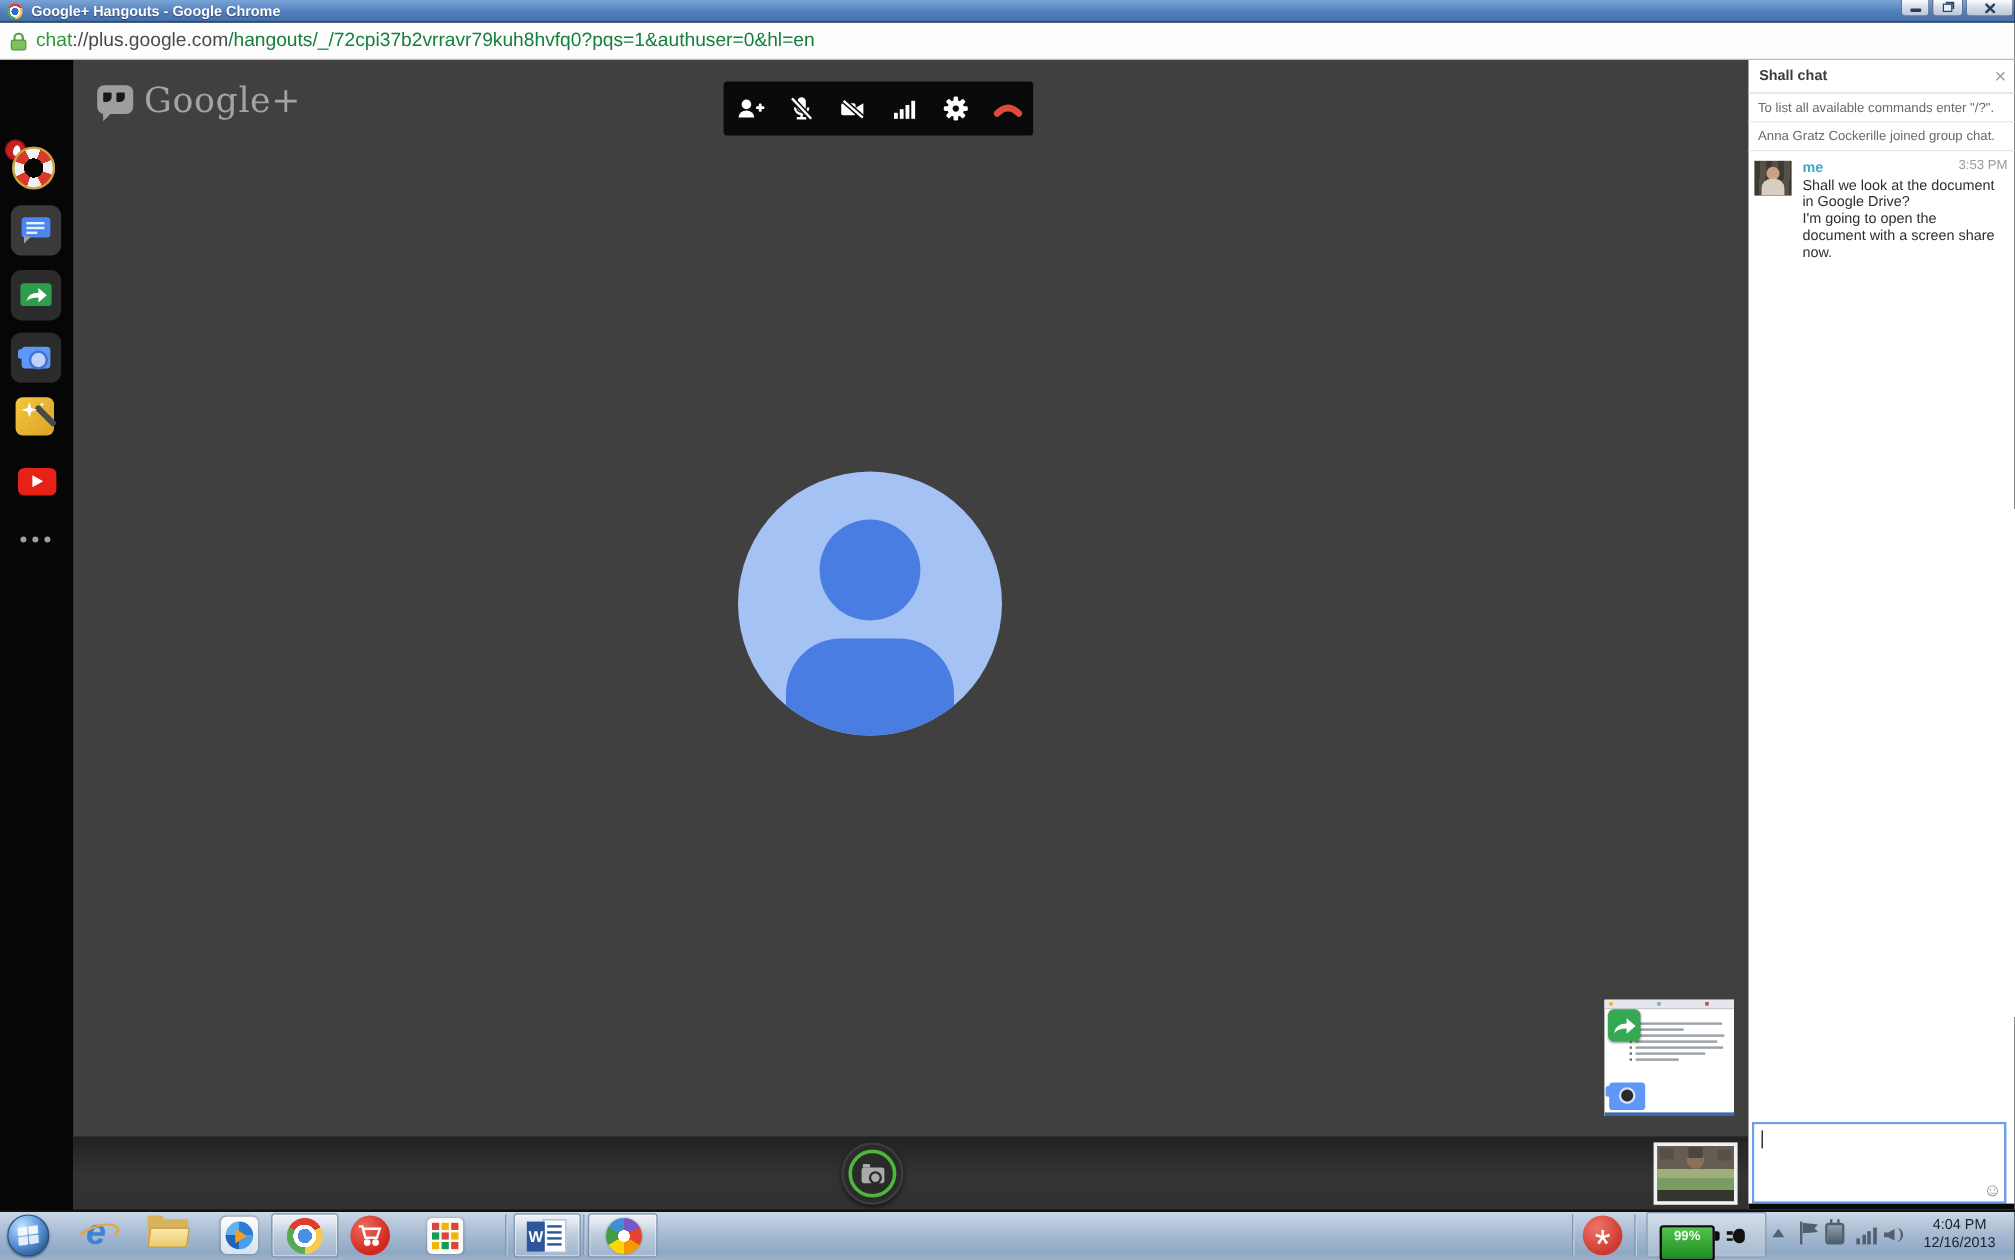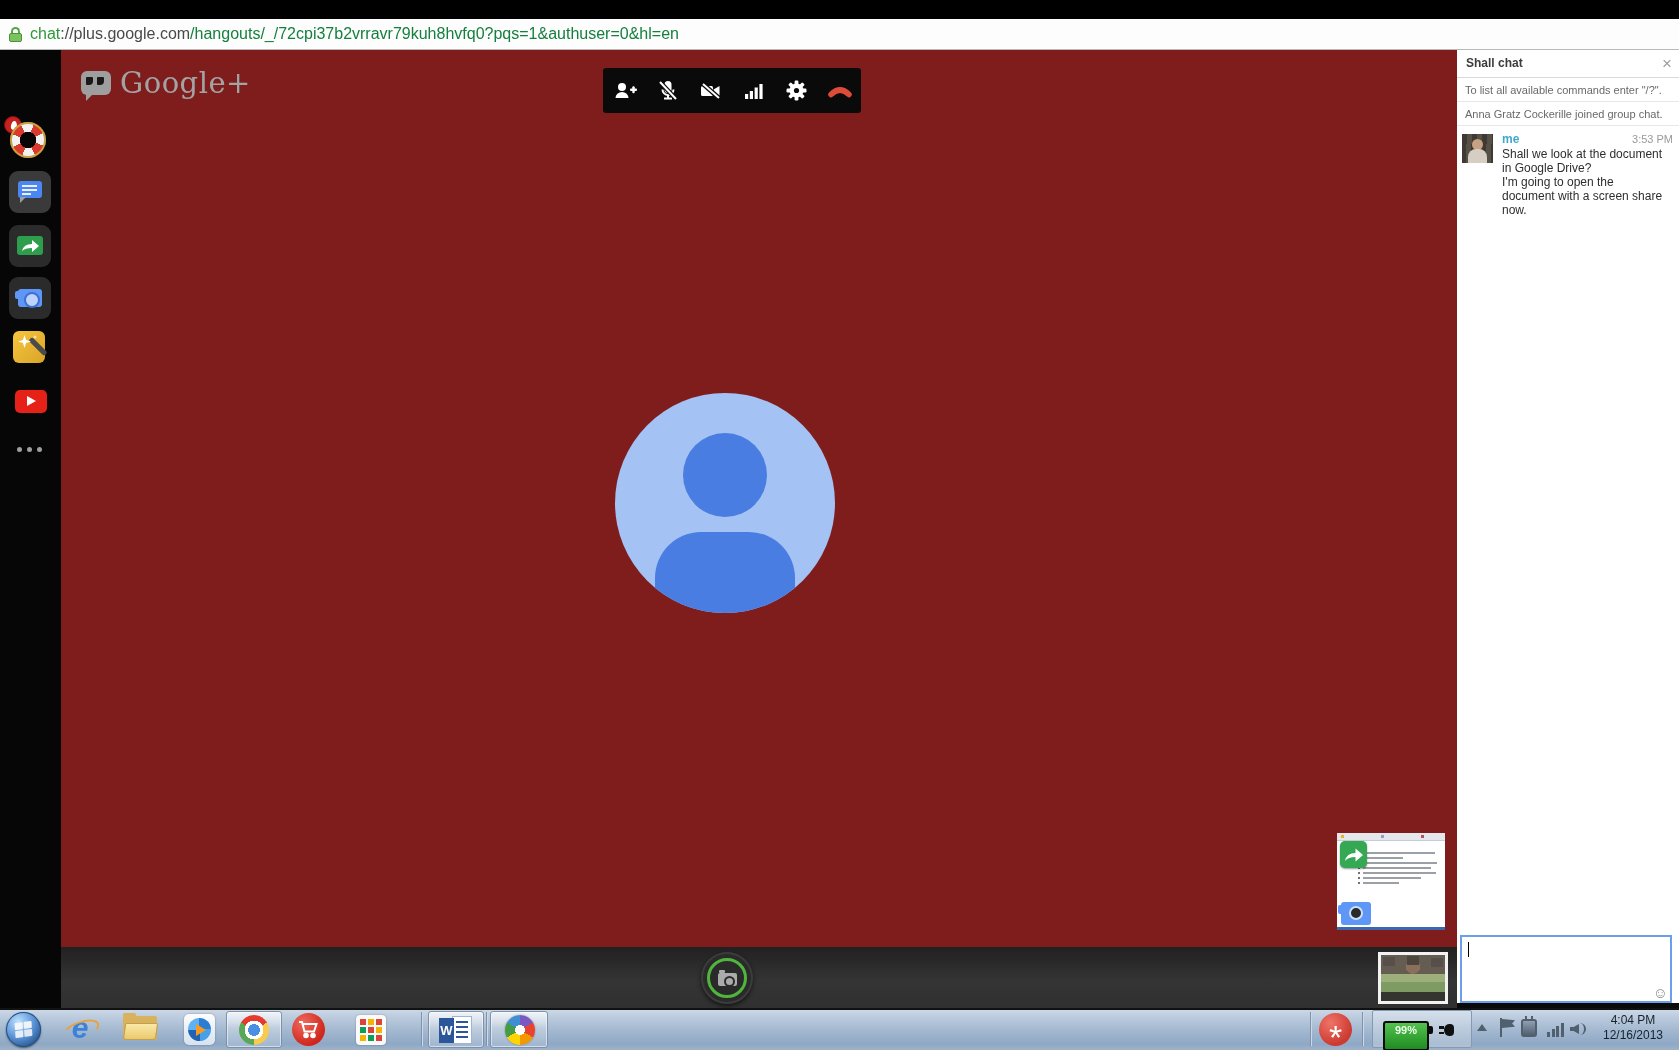--- a/index.html
+++ b/index.html
@@ -77,21 +77,21 @@
   .ytsicon{position:absolute;left:15px;top:340px;width:32px;height:23px;background:#e62117;border-radius:5px;}
   .ytsicon:after{content:"";position:absolute;left:12px;top:6px;border-style:solid;
     border-width:5.5px 0 5.5px 9px;border-color:transparent transparent transparent #fff;}
   .moredots{position:absolute;left:17px;top:397px;width:28px;height:6px;}
   .moredots i{position:absolute;top:0;width:5px;height:5px;border-radius:50%;background:#9e9e9e;}
   .moredots i:nth-child(1){left:0;} .moredots i:nth-child(2){left:10px;} .moredots i:nth-child(3){left:20px;}
   .helpbtn{position:absolute;left:21px;top:963px;width:23px;height:23px;border-radius:50%;
     background:#9b9b9b;color:#262626;font-size:14px;font-weight:bold;text-align:center;line-height:23px;}
 
   
-  .stage{position:absolute;left:61px;top:50px;width:1396px;height:958px;background:#7f1d1d;}
+  .stage{position:absolute;left:61px;top:50px;width:1396px;height:958px;background:#404040;}
   .bottombar{position:absolute;left:0;top:897px;width:1396px;height:61px;
     background:linear-gradient(#212121,#343434 55%,#303030);}
   .gplogo{position:absolute;left:20px;top:16px;display:flex;align-items:center;}
   .gplogo .qicon{position:relative;width:30px;height:24px;background:#9e9e9e;border-radius:6px;margin-right:9px;}
   .gplogo .qicon:after{content:"";position:absolute;left:5px;bottom:-6px;border:4px solid transparent;
     border-top-color:#9e9e9e;border-left-color:#9e9e9e;}
   .gplogo .qicon i{position:absolute;top:6px;width:7px;height:8px;background:#191919;border-radius:1px 1px 4px 1px;}
   .gplogo .qicon i:nth-child(1){left:5px;} .gplogo .qicon i:nth-child(2){left:16px;}
   .gplogo .gtext{font-family:"DejaVu Serif",serif;font-size:29px;color:#a3a3a3;letter-spacing:.5px;}
 
@@ -153,21 +153,21 @@
     font-weight:bold;color:#3c3c3c;}
   .chatpanel .phead .pclose{position:absolute;right:7px;top:0;line-height:27px;font-size:17px;color:#9e9e9e;}
   .notice{padding:6px 4px 5px 8px;font-size:11px;color:#696969;border-bottom:1px solid #e7e7e7;
     white-space:nowrap;overflow:hidden;}
   .msg{position:relative;padding:6px 6px 6px 45px;}
   .msgavatar{position:absolute;left:5px;top:8px;width:31px;height:29px;overflow:hidden;
     background:repeating-linear-gradient(93deg,#3e3933 0 5px,#575047 5px 10px);}
   .msgavatar:before{content:"";position:absolute;left:10px;top:5px;width:11px;height:11px;border-radius:50%;background:#c9a183;}
   .msgavatar:after{content:"";position:absolute;left:6px;top:15px;width:19px;height:14px;
     border-radius:8px 8px 0 0;background:#d6cec2;}
-  .msghead{display:flex;justify-content:space-between;align-items:center;}
+  .msghead{display:flex;justify-content:space-between;align-items:flex-start;}
   .msender{color:#3fa9c9;font-weight:bold;font-size:12px;}
   .mtime{color:#9a9a9a;font-size:11px;}
   .mtext{margin-top:1px;font-size:12px;color:#2e2e2e;line-height:14px;white-space:pre-line;}
   .chatinputwrap{position:absolute;left:3px;top:885px;width:212px;height:68px;border:2px solid #6d9eeb;
     background:#fff;}
   .chatinput{position:absolute;left:0;top:0;width:100%;height:100%;border:none;outline:none;resize:none;
     font-family:"Liberation Sans",sans-serif;font-size:12px;padding:4px;}
   .caret{position:absolute;left:6px;top:5px;width:1px;height:15px;background:#000;animation:blink 1.1s steps(1) infinite;}
   @keyframes blink{50%{opacity:0;}}
   .emoji{position:absolute;right:2px;bottom:0px;font-size:15px;color:#8a8a8a;}
@@ -256,20 +256,34 @@
   .tray-spk .w1{position:absolute;left:8px;top:2px;width:8px;height:12px;border:2px solid #51606f;
     border-left:none;border-top:none;border-bottom:none;border-radius:0 8px 8px 0;}
   .tray-clock{position:absolute;left:1592px;top:5px;width:82px;text-align:center;color:#16222e;
     font-size:12px;line-height:15px;}
 </style>
 </head>
 <body>
 
 <div id="screen">
 
+  <div class="titlebar">
+    <div class="favicon"></div>
+    <div class="title">Google+ Hangouts - Google Chrome</div>
+    <div class="winbtn min">
+        <span class="bar"></span>
+      </div>
+    <div class="winbtn res">
+        <span class="box"></span>
+      </div>
+    <div class="winbtn cls">
+        <span class="x1"></span>
+        <span class="x2"></span>
+      </div>
+  </div>
 
   <div class="urlbar">
     <div class="padlock">
       <span class="shackle"></span>
         <span class="body"></span>
     </div>
     <div class="urltext"><span class="proto">chat</span><span class="domain">://plus.google.com</span><span class="path">/hangouts/_/72cpi37b2vrravr79kuh8hvfq0?pqs=1&amp;authuser=0&amp;hl=en</span></div>
   </div>
 
   <div class="sidebar">

